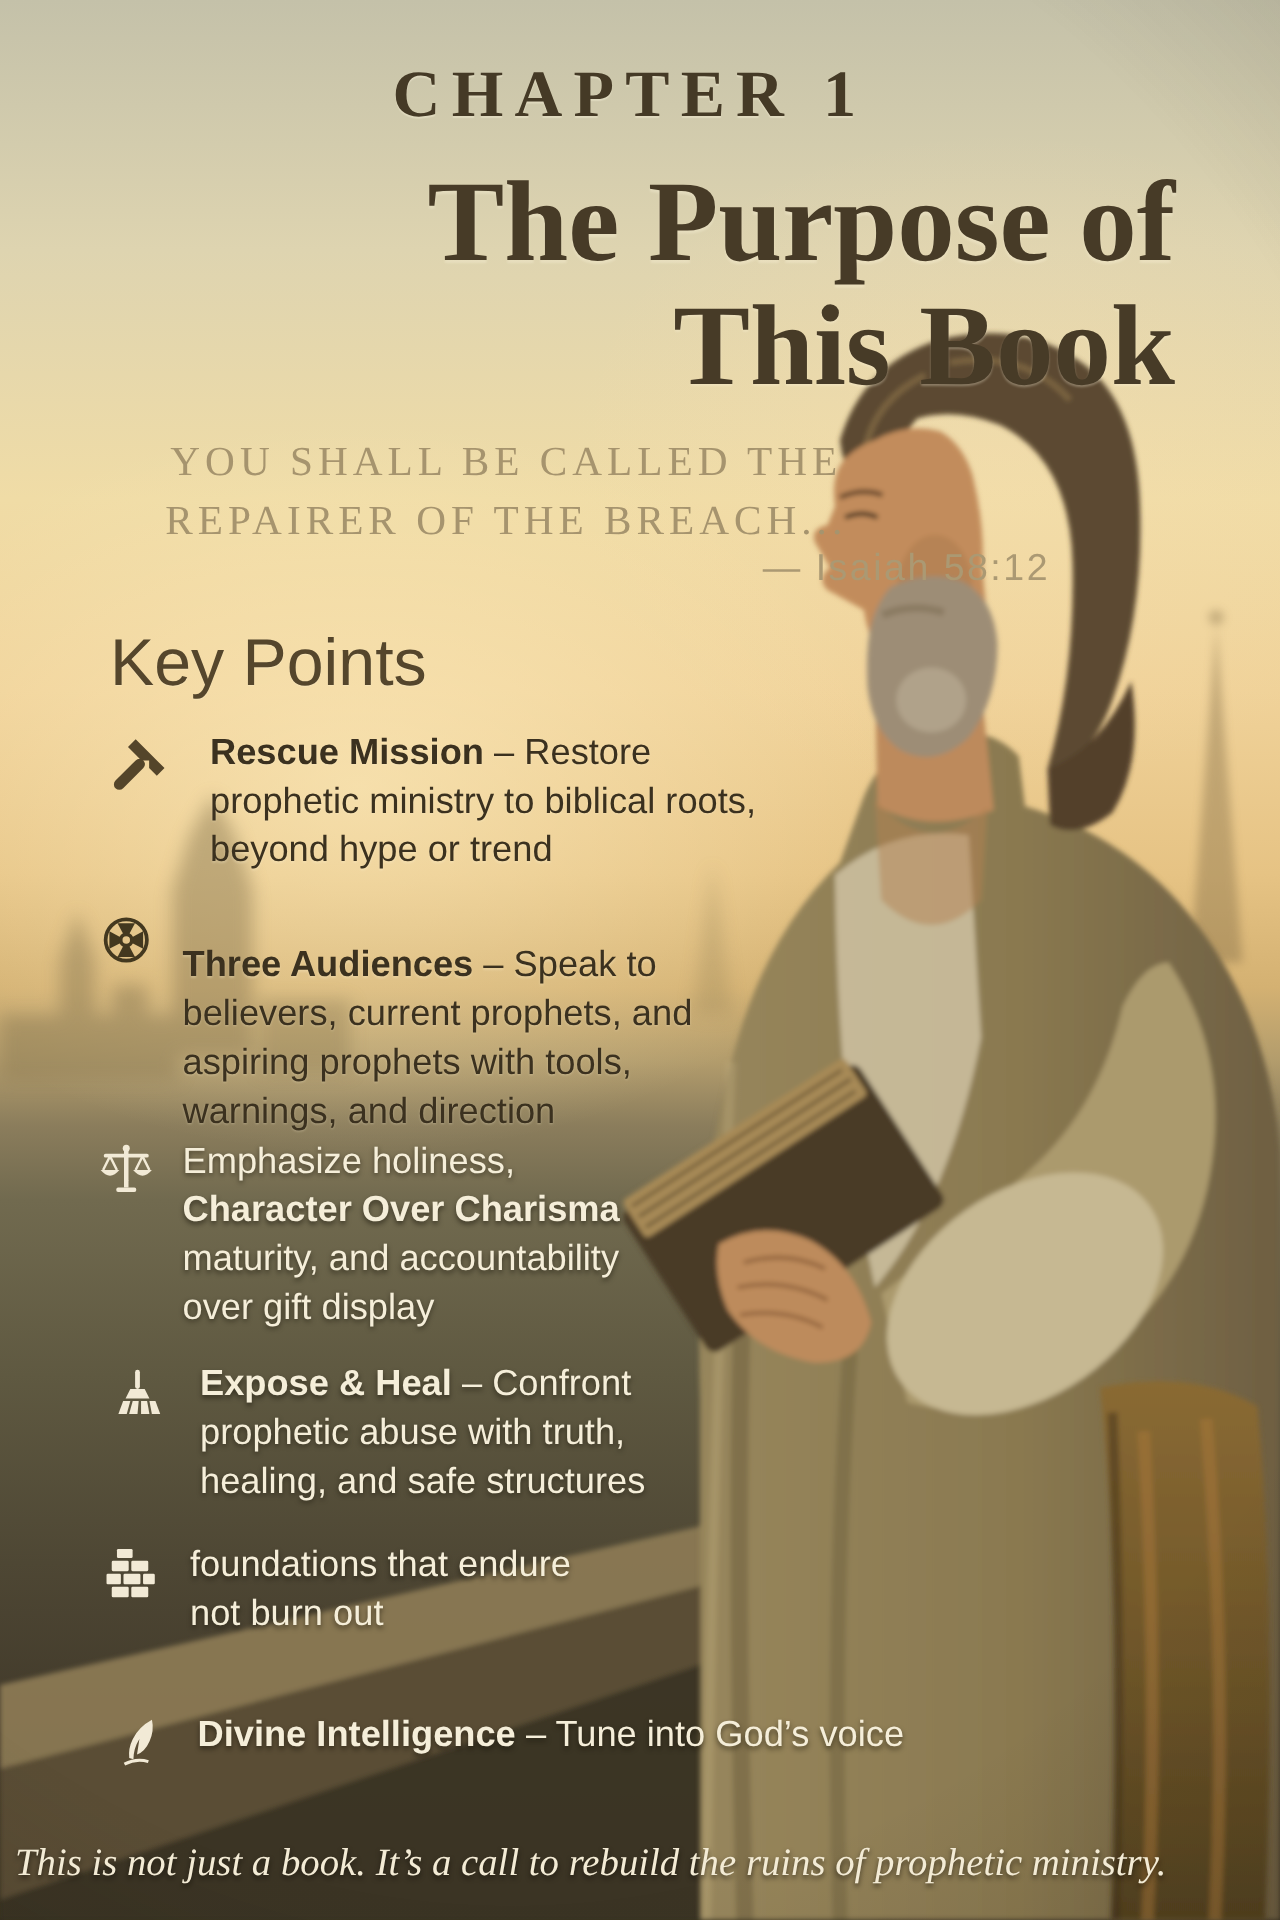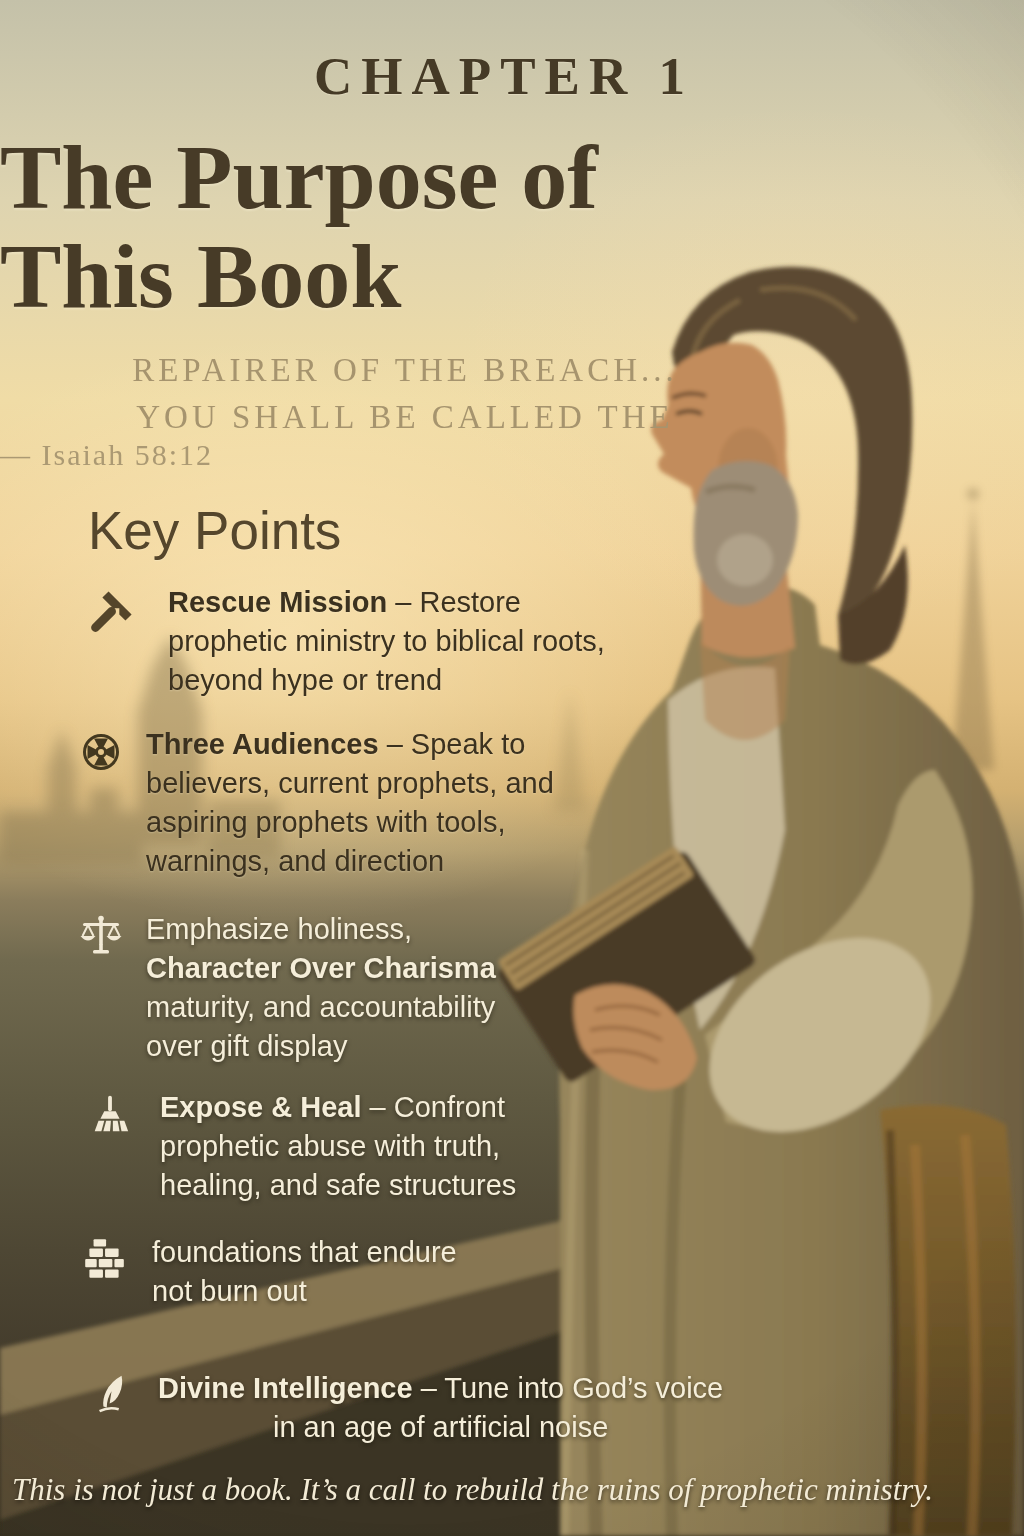--- a/index.html
+++ b/index.html
@@ -30,54 +30,54 @@
     background:radial-gradient(ellipse 120% 90% at 40% 45%, rgba(0,0,0,0) 60%, rgba(25,20,10,.28) 100%);
   }
   .txt{position:absolute;}
   .kicker{
     left:0;top:46px;width:1008px;text-align:center;
     font-family:"Liberation Serif",serif;font-weight:700;
     font-size:53px;letter-spacing:9px;color:#453a26;
     text-shadow:0 1px 1px rgba(255,248,225,.35);
   }
   .title{
-    left:0;top:128px;width:940px;text-align:left;
+    left:0;top:128px;width:940px;text-align:right;
     font-family:"Liberation Serif",serif;font-weight:700;
     font-size:92px;line-height:99px;color:#473b27;
     text-shadow:0 2px 2px rgba(255,248,225,.3);
   }
   .quote{
     left:0;top:347px;width:810px;text-align:center;
     font-family:"Liberation Serif",serif;font-weight:400;
     font-size:33px;line-height:47px;letter-spacing:4px;color:#a6946e;
   }
   .attr{
-    left:0;top:438px;width:840px;text-align:left;
-    font-family:Liberation Serif, serif;
+    left:0;top:438px;width:840px;text-align:right;
+    font-family:Liberation Sans, sans-serif;
     font-size:30px;letter-spacing:2px;color:#ab9973;
   }
   .kp-heading{
     left:88px;top:500px;
     font-size:53px;font-weight:400;color:#55462c;
     text-shadow:0 1px 1px rgba(255,248,225,.3);
   }
   .point{position:absolute;display:flex;align-items:flex-start;}
   .point .ic{flex:0 0 auto;}
   .point .ptext{font-size:29px;line-height:39px;}
   .pline b{font-weight:700;}
   .dark-text .ptext{color:#3b311f;text-shadow:0 1px 2px rgba(255,245,215,.3);}
   .light-text .ptext{color:#f5eed9;text-shadow:0 2px 4px rgba(20,16,8,.55);}
   .p1{left:82px;top:583px;} .p1 .ic{margin:8px 0 0 0;}
   .p2{left:78px;top:725px;} .p2 .ic{margin:4px 0 0 0;}
   .p3{left:78px;top:910px;} .p3 .ic{margin:2px 0 0 0;}
   .p4{left:88px;top:1088px;}.p4 .ic{margin:2px 0 0 0;}
   .p5{left:80px;top:1233px;}.p5 .ic{margin:2px 0 0 0;}
   .p6{left:90px;top:1369px;text-align:center;}.p6 .ic{margin:0;}
   .p1 .ptext{margin-left:36px;}
-  .p2 .ptext{margin-left:22px;}
+  .p2 .ptext{margin-left:22px;margin-top:28px;}
   .p3 .ptext{margin-left:22px;}
   .p4 .ptext{margin-left:28px;}
   .p5 .ptext{margin-left:24px;}
   .p6 .ptext{margin-left:24px;}
   .footer{
     left:12px;top:1472px;width:1024px;
     font-family:"Liberation Serif",serif;font-style:italic;
     font-size:31px;color:#f3ebd5;
     text-shadow:0 2px 4px rgba(15,12,6,.6);
   }
@@ -177,22 +177,22 @@
 
   <div class="vignette"></div>
 
   <div class="txt kicker">CHAPTER 1</div>
   <div class="txt title">
     <div>The Purpose of</div>
     <div>This Book</div>
   </div>
 
   <div class="txt quote">
+    <div>YOU SHALL BE CALLED THE</div>
     <div>REPAIRER OF THE BREACH...</div>
-    <div>YOU SHALL BE CALLED THE</div>
   </div>
   <div class="txt attr">— Isaiah 58:12</div>
 
   <div class="txt kp-heading">Key Points</div>
 
   <div class="txt point p1 dark-text">
     <span class="ic">
       <svg width="50" height="50" viewBox="0 0 46 46">
           <g fill="#54452a" transform="rotate(45 23 23)">
             <path d="M8 6 L38 6 L38 14 L30 14 L26 10 L22 14 L8 14 Z"></path>
@@ -297,19 +297,18 @@
     <span class="ic">
       <svg width="44" height="50" viewBox="0 0 46 46">
           <g fill="#f2ead6">
             <path d="M33 4 Q22 10 17 20 Q13 28 14 36 L17.5 37 Q17.5 28 22.5 20 L20.5 33 Q27 31 31 22 Q35 13 33 4 Z"></path>
             <path d="M10 41 Q20 36 30 39" stroke="#f2ead6" stroke-width="2.6" fill="none"></path>
           </g>
         </svg>
     </span>
     <span class="ptext">
       <div class="pline"><b>Divine Intelligence</b> <span>– Tune into God’s voice</span></div>
-      <div class="pline">in an age of artificial noise</div>
     </span>
   </div>
 
   <div class="txt footer">This is not just a book. It’s a call to rebuild the ruins of prophetic ministry.</div>
 
 </div>
 
 </body></html>

